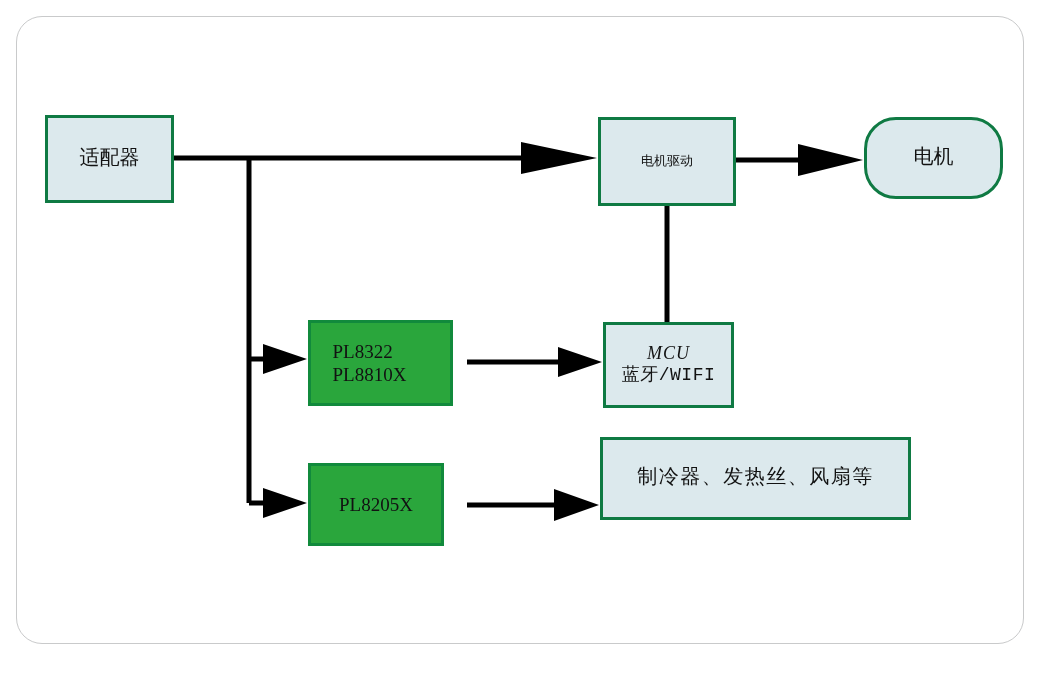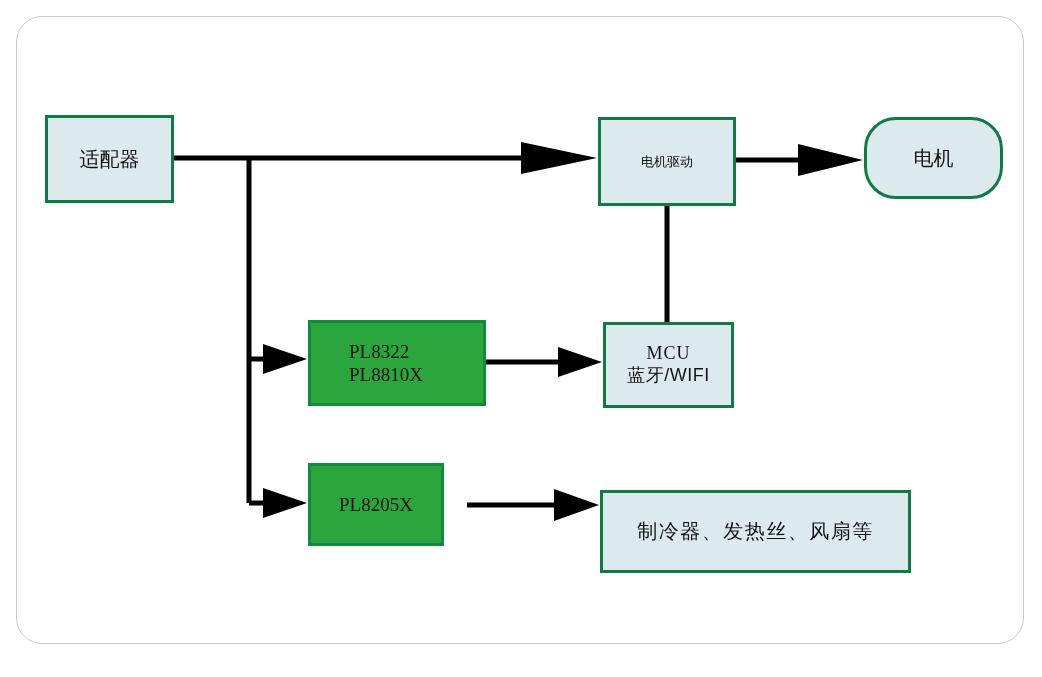--- a/index.html
+++ b/index.html
@@ -56,32 +56,32 @@
   }
   .node.green {
     background: #2aa63c;
     border-color: #118a3c;
   }
   .node .line1,
   .node .line2 {
     display: block;
   }
   .cjk {
-    font-family: Liberation Sans, sans-serif;
+    font-family: Liberation Mono, monospace;
   }
   
   #node-adapter    { left: 45px;  top: 115px; width: 129px; height: 88px;  font-size: 20px; }
   #node-motordrv   { left: 598px; top: 117px; width: 138px; height: 89px;  font-size: 13px; }
   #node-motor      { left: 864px; top: 117px; width: 139px; height: 82px;  font-size: 20px; border-radius: 32px; }
-  #node-pl8322     { left: 308px; top: 320px; width: 178px; height: 86px;  font-size: 19px; }
+  #node-pl8322     { left: 308px; top: 320px; width: 145px; height: 86px;  font-size: 19px; }
   #node-mcu        { left: 603px; top: 322px; width: 131px; height: 86px;  font-size: 18px; }
   #node-pl8205x    { left: 308px; top: 463px; width: 136px; height: 83px;  font-size: 19px; }
-  #node-loads      { left: 600px; top: 490px; width: 311px; height: 83px;  font-size: 20px; }
+  #node-loads      { left: 600px; top: 437px; width: 311px; height: 83px;  font-size: 20px; }
   #node-pl8322 .line1, #node-pl8322 .line2 { text-align: left; width: 96px; }
-  #node-mcu .line1 { letter-spacing: 1px; }
+  #node-mcu .line1 { letter-spacing: 1px; font-style: italic; }
   #node-mcu .line2 { letter-spacing: 0.5px; }
   #node-loads .line1 { letter-spacing: 1.5px; }
 </style>
 </head>
 <body>
 
 <div id="canvas">
 
   <div id="frame"></div>
 

